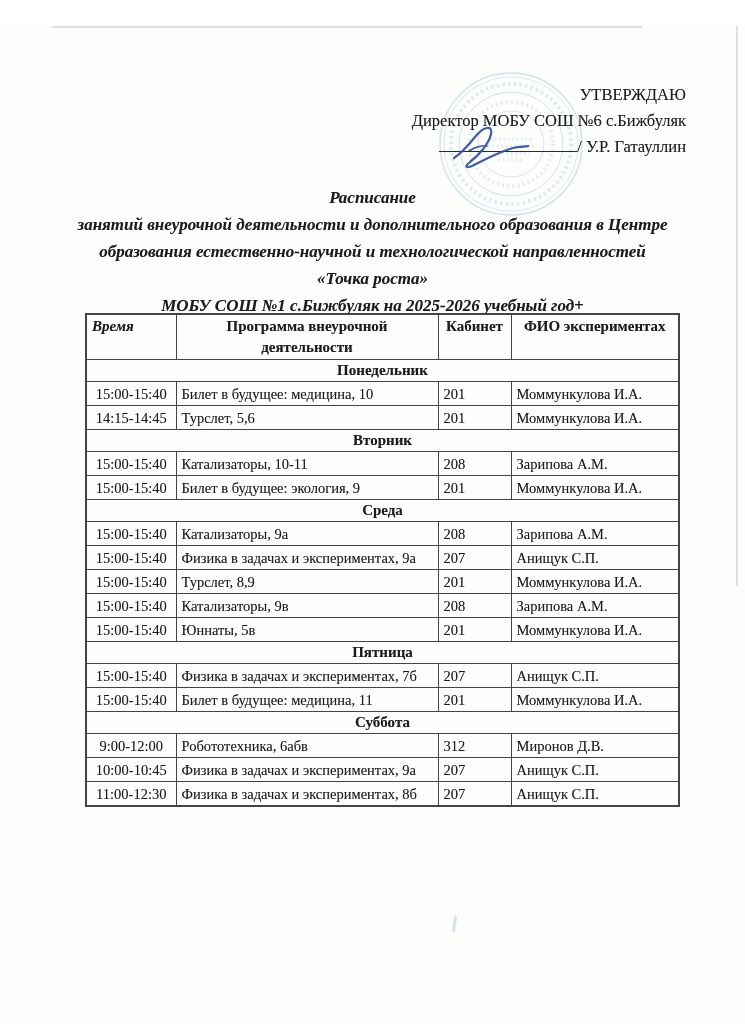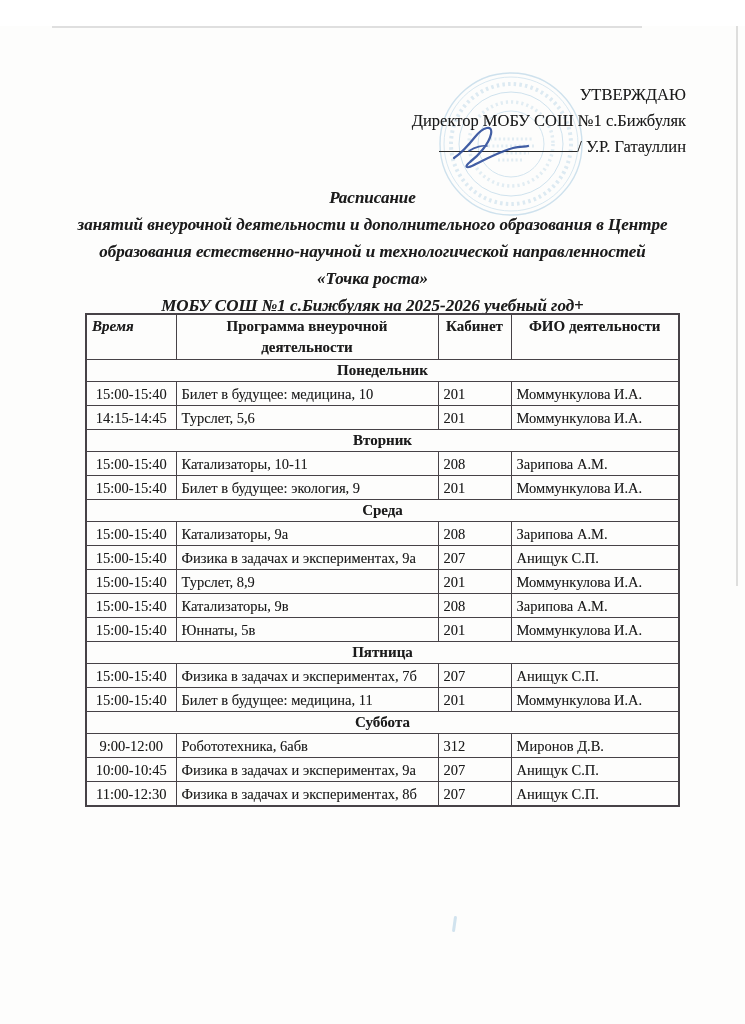--- a/index.html
+++ b/index.html
@@ -76,21 +76,21 @@
       <circle cx="73" cy="73" r="52" stroke-width="1"></circle>
       <circle cx="73" cy="73" r="33" stroke-width="0.9"></circle>
       <circle cx="73" cy="73" r="60" stroke-width="4" stroke-dasharray="2.5 3.2" opacity="0.7"></circle>
       <circle cx="73" cy="73" r="42" stroke-width="3.5" stroke-dasharray="2.2 3" opacity="0.6"></circle>
       <path d="M52,68 h42 M50,75 h46 M55,82 h36 M60,89 h26" stroke-width="3" stroke-dasharray="2 2.4" opacity="0.6"></path>
     </g>
   </svg>
 
   <div class="approval">
     <div>УТВЕРЖДАЮ</div>
-    <div>Директор МОБУ СОШ №1 с.Бижбуляк</div>
+    <div>Директор МОБУ СОШ №6 с.Бижбуляк</div>
     <div><span class="sig-line"></span><span>/ У.Р. Гатауллин</span></div>
   </div>
 
   <svg class="signature" viewBox="0 0 102 48">
     <path d="M7,35 C13,31 20,24 28,14 C36,4 46,1 44,11 C42,21 31,33 23,39 C17,44 19,46 27,42 C39,36 52,29 66,25 C73,23 78,24 81,23" fill="none" stroke="#2e4d9b" stroke-width="2.2" stroke-linecap="round"></path>
     <path d="M22,28 C28,24 36,22 40,23" fill="none" stroke="#2e4d9b" stroke-width="1.6" stroke-linecap="round"></path>
   </svg>
 
   <div class="doc-title">
       <div>Расписание</div>
@@ -105,21 +105,21 @@
       <col style="width:90px">
         <col style="width:262px">
         <col style="width:73px">
         <col style="width:168px">
     </colgroup>
     <thead>
       <tr>
         <th class="h-time">Время</th>
         <th>Программа внеурочной деятельности</th>
         <th>Кабинет</th>
-        <th>ФИО деятельности</th>
+        <th>ФИО экспериментах</th>
       </tr>
     </thead>
     <tbody>
         <tr class="day-row">
           <td colspan="4">Понедельник</td>
         </tr>
         <tr class="entry-row">
           <td class="cell-time">15:00-15:40</td>
           <td class="cell-program">Билет в будущее: медицина, 10</td>
           <td class="cell-cabinet">201</td>

